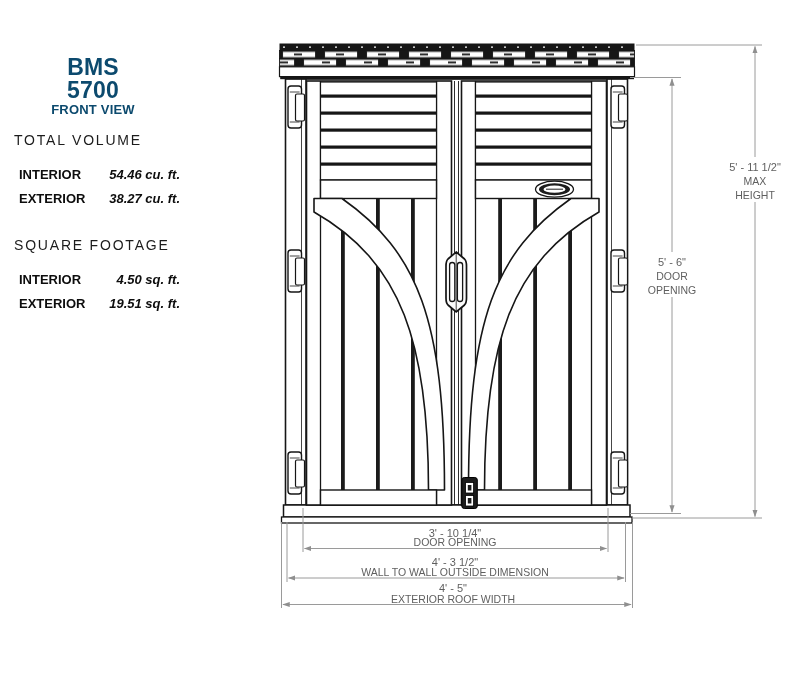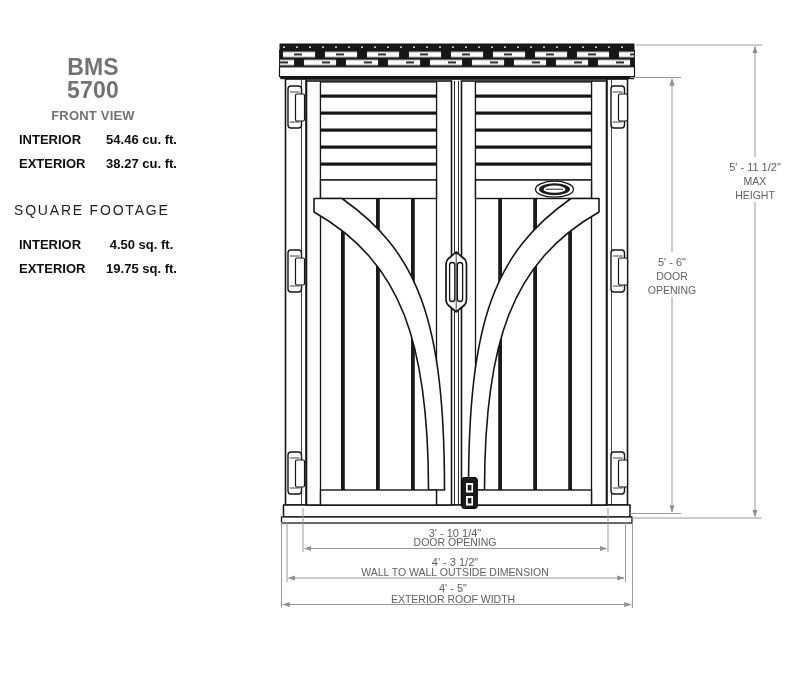--- a/index.html
+++ b/index.html
@@ -2,65 +2,66 @@
 <html><head>
 <meta charset="utf-8">
 <style>
   html,body{margin:0;padding:0;}
   body{
     width:800px;height:695px;position:relative;background:#ffffff;
     font-family:"Liberation Sans",sans-serif;overflow:hidden;
     -webkit-font-smoothing:antialiased;
   }
   .title-block{
-    position:absolute;left:38px;top:56px;width:110px;text-align:center;color:#737373;
+    position:absolute;left:38px;top:56px;width:110px;text-align:center;color:#0c4a6e;
   }
   .title-block .model{font-size:23px;font-weight:bold;letter-spacing:.2px;line-height:1;}
-  .title-block .view{font-size:13px;font-weight:bold;letter-spacing:.2px;margin-top:6px;}
+  .title-block .view{font-size:13px;font-weight:bold;letter-spacing:.2px;margin-top:0;}
   .specs{position:absolute;left:14px;top:132px;width:166px;color:#0d0d0d;}
   .spec-heading{
     font-size:14px;font-weight:400;letter-spacing:1.8px;color:#1c1c1c;
     margin:0 0 19px 0;white-space:nowrap;
   }
   .spec-heading.second{margin-top:31px;}
   .spec-row{
     display:grid;grid-template-columns:84px 1fr;margin:0 0 9px 5px;
     font-size:13px;font-weight:bold;white-space:nowrap;
   }
-  .spec-row .value{text-align:center;}
+  .spec-row .value{text-align:right;font-style:italic;}
   svg text{font-family:"Liberation Sans",sans-serif;}
   .dim-text{fill:#5f5f5f;font-size:11px;}
   .dim-label{fill:#5f5f5f;font-size:10.5px;}
 </style>
 </head>
 <body>
 
 <div class="title-block">
   <div class="model">BMS 5700</div>
   <div class="view">FRONT VIEW</div>
 </div>
 
 <div class="specs">
+  <div class="spec-heading">TOTAL VOLUME</div>
   <div class="spec-row">
     <span>INTERIOR</span>
     <span class="value">54.46 cu. ft.</span>
   </div>
   <div class="spec-row">
     <span>EXTERIOR</span>
     <span class="value">38.27 cu. ft.</span>
   </div>
 
   <div class="spec-heading second">SQUARE FOOTAGE</div>
   <div class="spec-row">
     <span>INTERIOR</span>
     <span class="value">4.50 sq. ft.</span>
   </div>
   <div class="spec-row">
     <span>EXTERIOR</span>
-    <span class="value">19.75 sq. ft.</span>
+    <span class="value">19.51 sq. ft.</span>
   </div>
 </div>
 
 <svg style="position:absolute;left:0;top:0;" width="800" height="695" viewBox="0 0 800 695">
   <defs>
     <marker id="ar" viewBox="0 0 10 10" refX="9" refY="5" markerWidth="7.5" markerHeight="7.5" orient="auto-start-reverse">
       <path d="M0,1.6 L10,5 L0,8.4 Z" fill="#8f8f8f"></path>
     </marker>
     <pattern id="tabsA" x="281" y="50.5" width="42" height="8" patternUnits="userSpaceOnUse">
       <rect x="0" y="0" width="42" height="8" fill="#161616"></rect>

